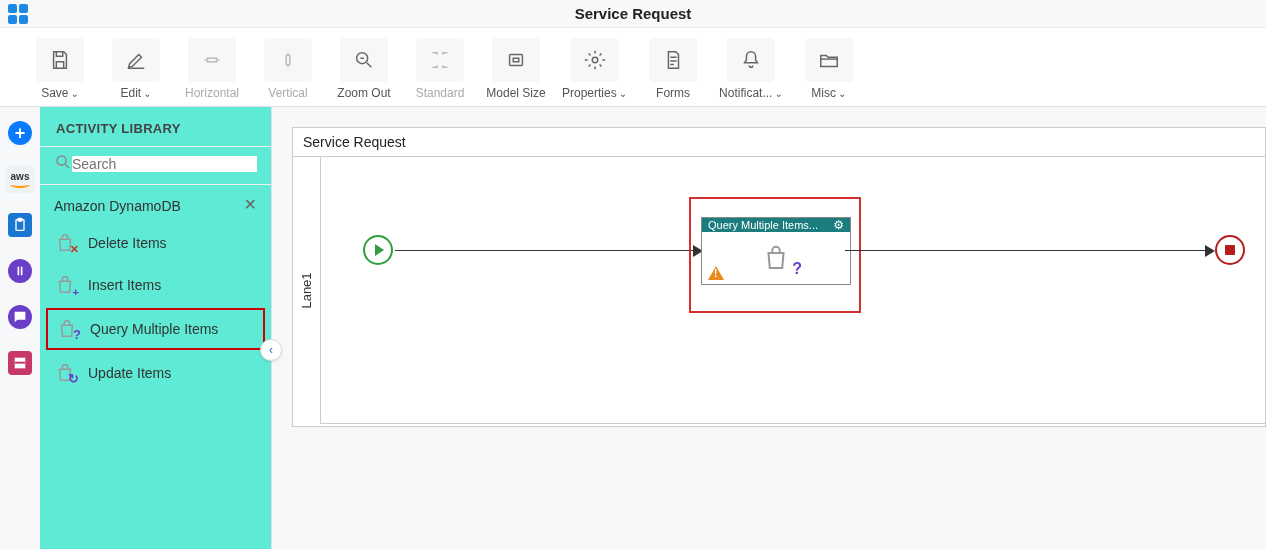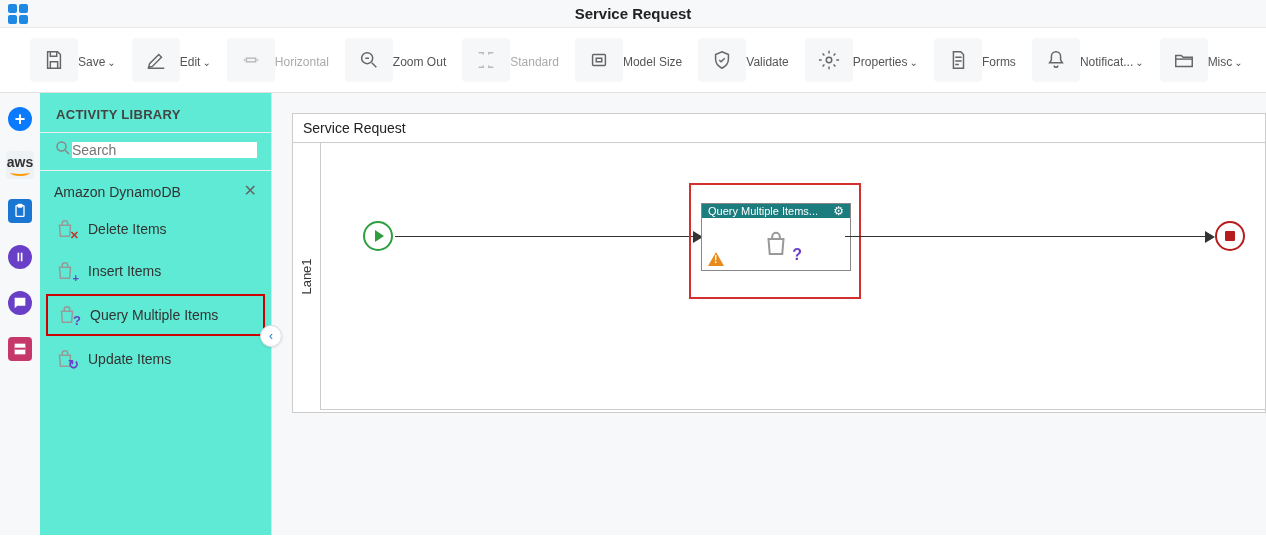--- a/index.html
+++ b/index.html
@@ -35,21 +35,21 @@
       font-weight: 600; font-size: 15px; color: #222;
     }
     .toolbar {
       display: flex;
       padding: 10px 20px 6px 30px;
       gap: 16px;
       background: #fff;
       border-bottom: 1px solid #e0e0e0;
     }
     .toolbar-item {
-      display: flex; flex-direction: row; align-items: center;
+      display: flex; flex-direction: column; align-items: center;
       justify-content: flex-start;
       min-width: 60px;
       cursor: pointer;
     }
     .toolbar-icon {
       width: 48px; height: 44px;
       display: flex; align-items: center; justify-content: center;
       background: #f5f7f9;
       border-radius: 4px;
       margin-bottom: 4px;
@@ -67,21 +67,21 @@
       display: flex; flex-direction: column; align-items: center;
       padding-top: 12px; gap: 18px;
     }
     .leftbar-item { width: 28px; height: 28px; display:flex; align-items:center; justify-content:center; border-radius:4px; cursor:pointer;}
     .add-circle {
       width: 24px; height: 24px; border-radius: 50%;
       background: #0a7bff; color: #fff; display:flex; align-items:center; justify-content:center;
       font-size: 18px; font-weight: bold;
     }
     .aws-badge {
-      font-size: 14px; font-weight: 700; color: #333;
+      font-size: 10px; font-weight: 700; color: #333;
       width: 32px; text-align:center; position: relative;
     }
     .aws-badge::after {
       content: ''; display:block; width: 20px; height: 5px;
       border-bottom: 2px solid #ff9900; border-radius: 0 0 50% 50%;
       margin: -1px auto 0;
     }
     .lb-icon { width: 24px; height: 24px; display:flex; align-items:center; justify-content:center; border-radius:4px; color:#fff;}
     .lb-blue { background:#1976d2; }
     .lb-purple { background:#6a3fc7;border-radius:12px; }
@@ -261,20 +261,31 @@
     <div class="toolbar-icon">
       <svg viewBox="0 0 24 24">
           <rect x="7" y="10" width="10" height="4"></rect>
           <path d="M4 12h2M18 12h2"></path>
         </svg>
     </div>
     <div class="toolbar-label">
         <span>Horizontal</span>
       </div>
   </div>
+  <div class="toolbar-item disabled">
+    <div class="toolbar-icon">
+      <svg viewBox="0 0 24 24">
+          <rect x="10" y="7" width="4" height="10"></rect>
+          <path d="M12 4v2M12 18v2"></path>
+        </svg>
+    </div>
+    <div class="toolbar-label">
+        <span>Vertical</span>
+      </div>
+  </div>
   <div class="toolbar-item">
     <div class="toolbar-icon">
       <svg viewBox="0 0 24 24">
           <circle cx="10" cy="10" r="6"></circle>
           <path d="M15 15l5 5M8 10h4"></path>
         </svg>
     </div>
     <div class="toolbar-label">
         <span>Zoom Out</span>
       </div>
@@ -291,31 +302,20 @@
   </div>
   <div class="toolbar-item">
     <div class="toolbar-icon">
       <svg viewBox="0 0 24 24">
           <rect x="5" y="6" width="14" height="12" rx="1"></rect>
           <path d="M9 10h6v4H9z"></path>
         </svg>
     </div>
     <div class="toolbar-label">
         <span>Model Size</span>
-      </div>
-  </div>
-  <div class="toolbar-item">
-    <div class="toolbar-icon">
-      <svg viewBox="0 0 24 24">
-          <path d="M12 3l7 3v5c0 5-3 8-7 10-4-2-7-5-7-10V6z"></path>
-          <path d="M9 12l2 2 4-4"></path>
-        </svg>
-    </div>
-    <div class="toolbar-label">
-        <span>Validate</span>
       </div>
   </div>
   <div class="toolbar-item">
     <div class="toolbar-icon">
       <svg viewBox="0 0 24 24">
           <circle cx="12" cy="12" r="3"></circle>
           <path d="M12 2v3M12 19v3M4 12H1M23 12h-3M5 5l2 2M17 17l2 2M19 5l-2 2M7 17l-2 2"></path>
         </svg>
     </div>
     <div class="toolbar-label">

